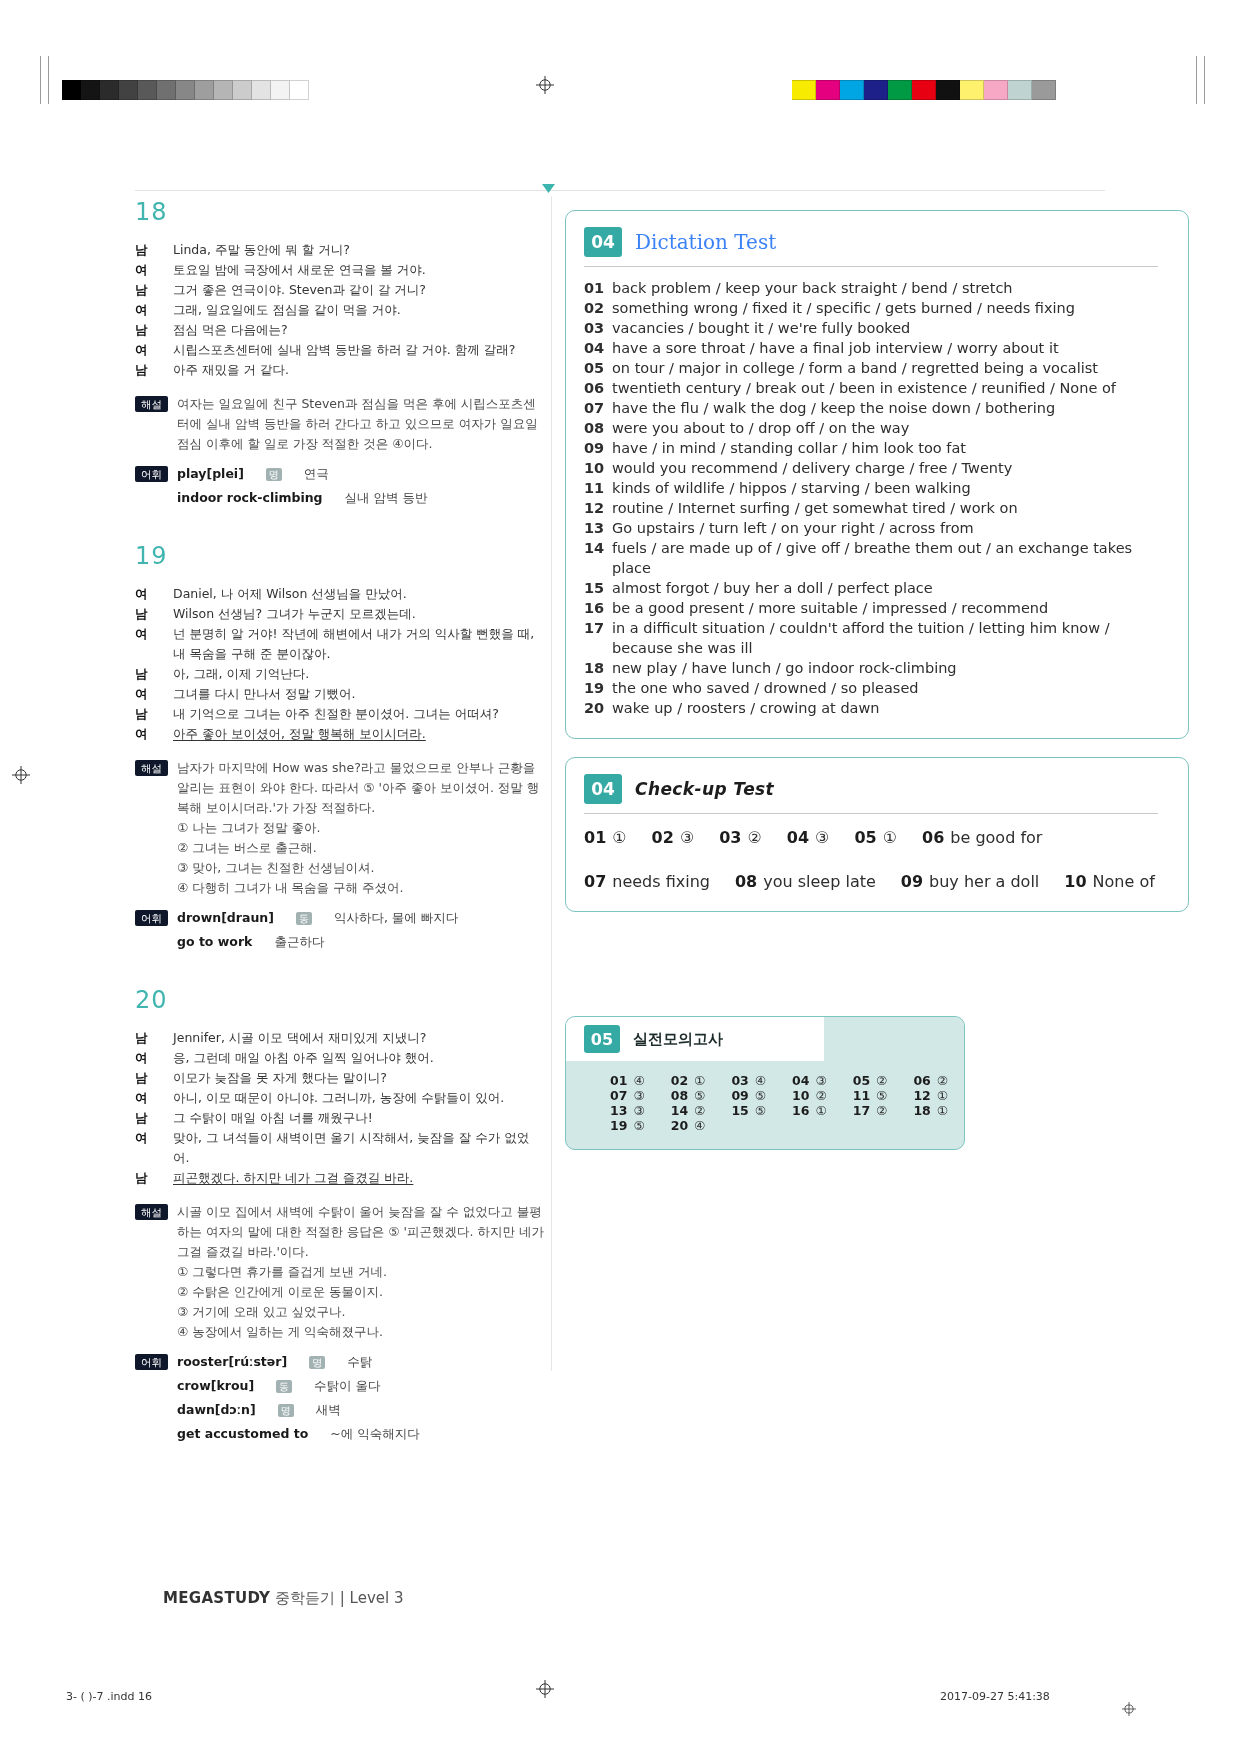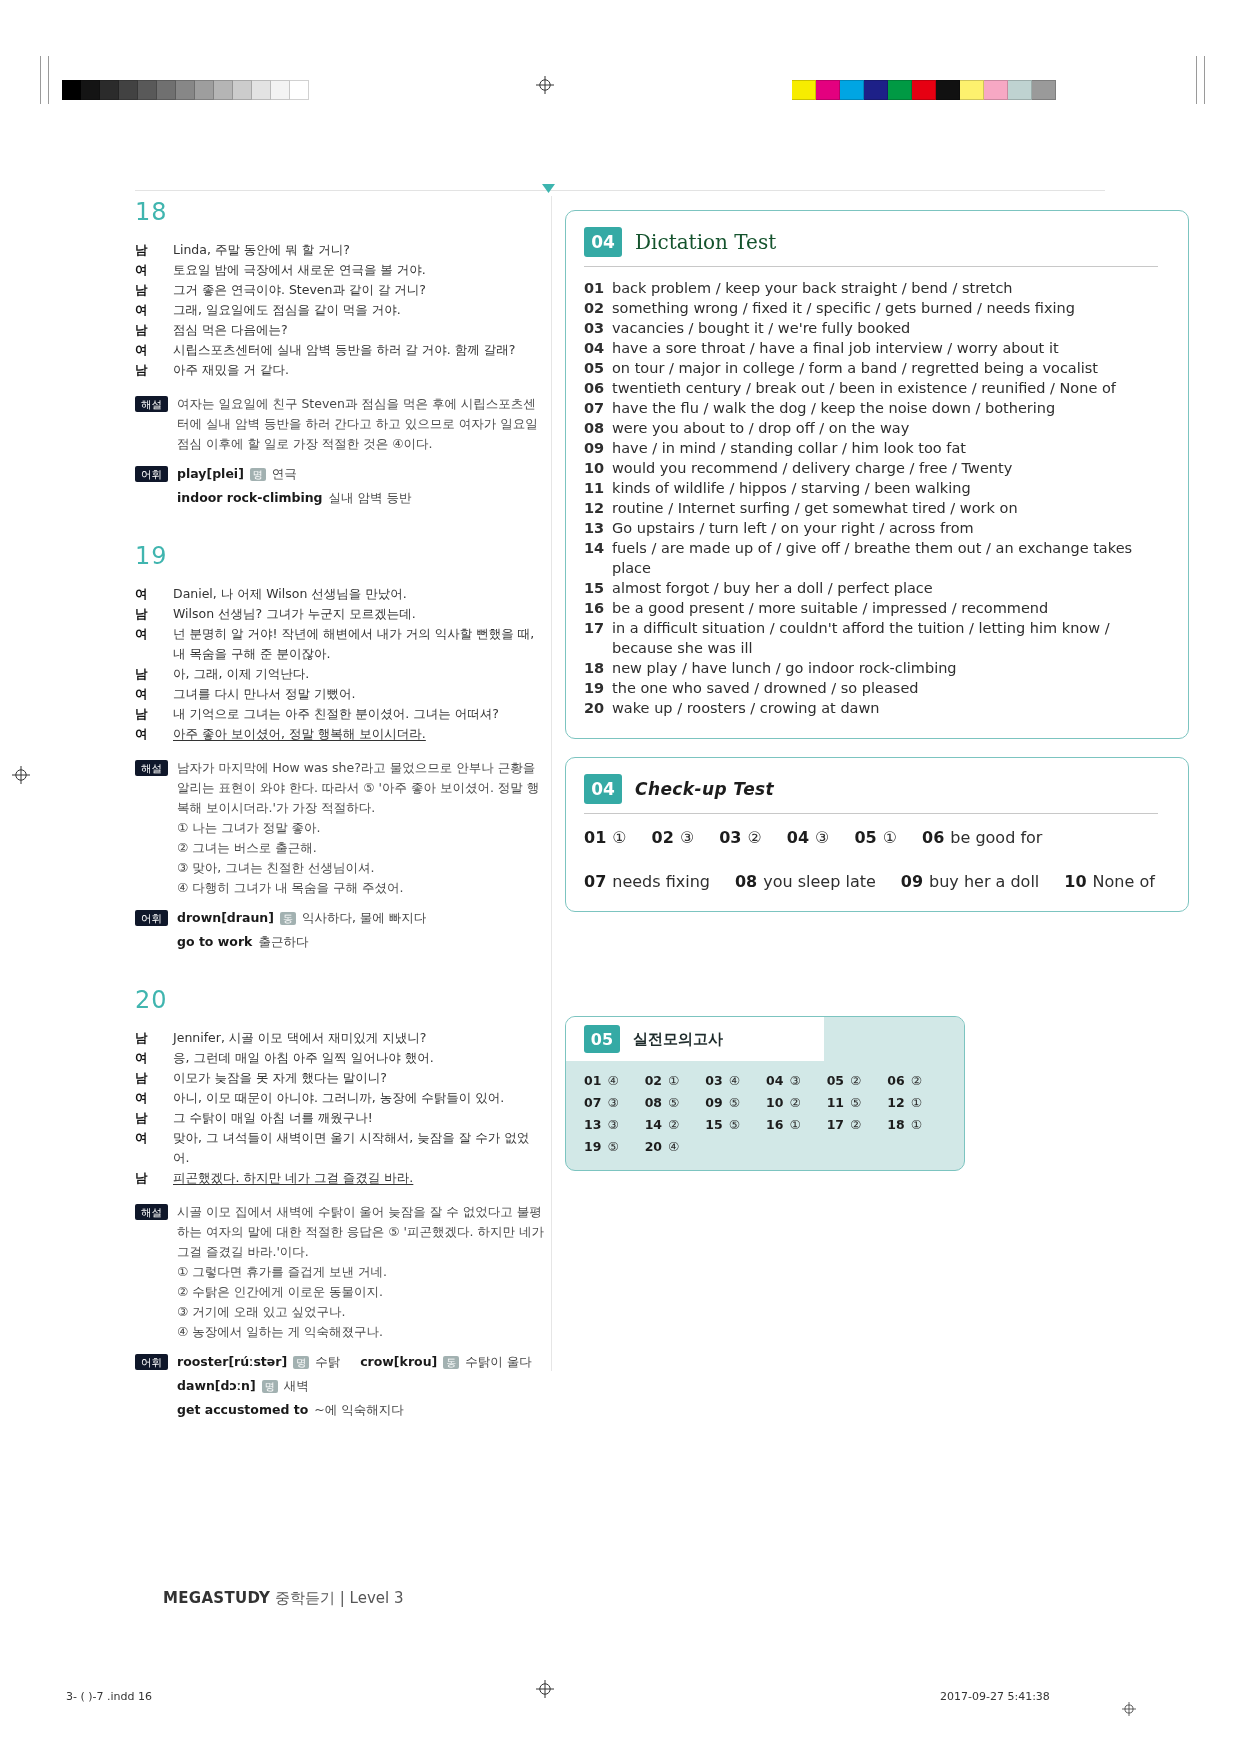--- a/index.html
+++ b/index.html
@@ -39,42 +39,42 @@
   .note.vocab { margin-top:10px; }
   .badge-lbl {
     flex:none; width:33px; height:16px; margin-right:9px; margin-top:2px;
     background:#0f172a; color:#fff; font-size:10.5px; line-height:16px;
     text-align:center; border-radius:2px;
   }
   .note-body { flex:1; font-size:12.5px; line-height:20px; color:#4a4a4a; }
   .choice { }
 
   .vocab-body { display:flex; flex-wrap:wrap; column-gap:20px; row-gap:4px; align-items:baseline; }
-  .ventry { display:inline-flex; gap:6px; align-items:baseline; white-space:nowrap; }
+  .ventry { display:inline-flex; gap:22px; align-items:baseline; white-space:nowrap; }
   .vterm { font-weight:bold; color:#1a1a1a; }
   .vpos {
     background:#a2b1b1; color:#fff; font-size:10px; line-height:13px;
     padding:0 3px; border-radius:2px; align-self:center;
   }
   .vpos:empty { display:none; }
   .vmean { color:#444; }
 
   
   .right-col { position:absolute; left:565px; top:210px; width:624px; }
   .tbox { border:1.6px solid #7cc4c0; border-radius:10px; background:#fff; padding:16px 30px 20px 18px; }
   .tbox-header {
     display:flex; align-items:center; gap:13px;
     border-bottom:1px solid #c8c8c8; padding-bottom:9px; margin-bottom:11px;
   }
   .num-badge {
     flex:none; width:38px; height:30px; background:#35aaa5; color:#fff;
     font-weight:bold; font-size:17px; display:flex; align-items:center;
     justify-content:center; border-radius:3px;
   }
-  .dict-title { font-family:"DejaVu Serif","Liberation Serif",serif; font-size:20px; color:#14532d; }
+  .dict-title { font-family:"DejaVu Serif","Liberation Serif",serif; font-size:20px; color:#3b82f6; }
   .dict-item { display:flex; font-size:14.5px; line-height:20px; color:#2e2e2e; }
   .dict-num { font-weight:bold; width:28px; flex:none; }
   .dict-text { flex:1; }
 
   .checkup-box { margin-top:18px; }
   .checkup-title { font-size:17px; font-weight:bold; font-style:italic; color:#1d1d1d; letter-spacing:0.4px; }
   .checkup-answers { display:flex; flex-wrap:wrap; column-gap:26px; row-gap:8px; font-size:16px; padding-top:3px; color:#2e2e2e;gap:25px; }
   .ans-pair, .mock-cell { white-space:nowrap; }
   .ans-num { font-weight:bold; margin-right:6px; color:#1d1d1d; }
 
@@ -82,22 +82,22 @@
     margin-top:104px; width:400px; border:1.6px solid #7cc4c0; border-radius:10px;
     overflow:hidden; background:#d2e8e7;
   }
   .mock-header {
     height:44px; display:flex; align-items:center; gap:13px; padding-left:18px;
     background:linear-gradient(to right,#ffffff 0,#ffffff 258px,#d2e8e7 258px);
   }
   .mock-header .num-badge { width:36px; height:28px; font-size:16px; }
   .mock-title { font-size:15px; font-weight:bold; color:#1e2b2b; }
   .mock-grid {
-    display:grid; grid-template-columns:repeat(6,1fr); row-gap:7px;
-    padding:12px 16px 16px 18px; font-size:12.5px; color:#2e2e2e;
+    display:grid; grid-template-columns:repeat(6,1fr); 
+    padding:12px 16px 16px 18px; font-size:12.5px; color:#2e2e2e;text-align:right;
   }
 
   
   .footer { position:absolute; left:163px; top:1589px; font-size:15px; color:#555; }
   .footer .brand { font-weight:bold; color:#333; letter-spacing:0.3px; }
   .print-left { position:absolute; left:66px; top:1690px; font-size:11px; color:#333; }
   .print-right { position:absolute; left:940px; top:1690px; font-size:11px; color:#333; }
 </style>
 </head>
 <body>

